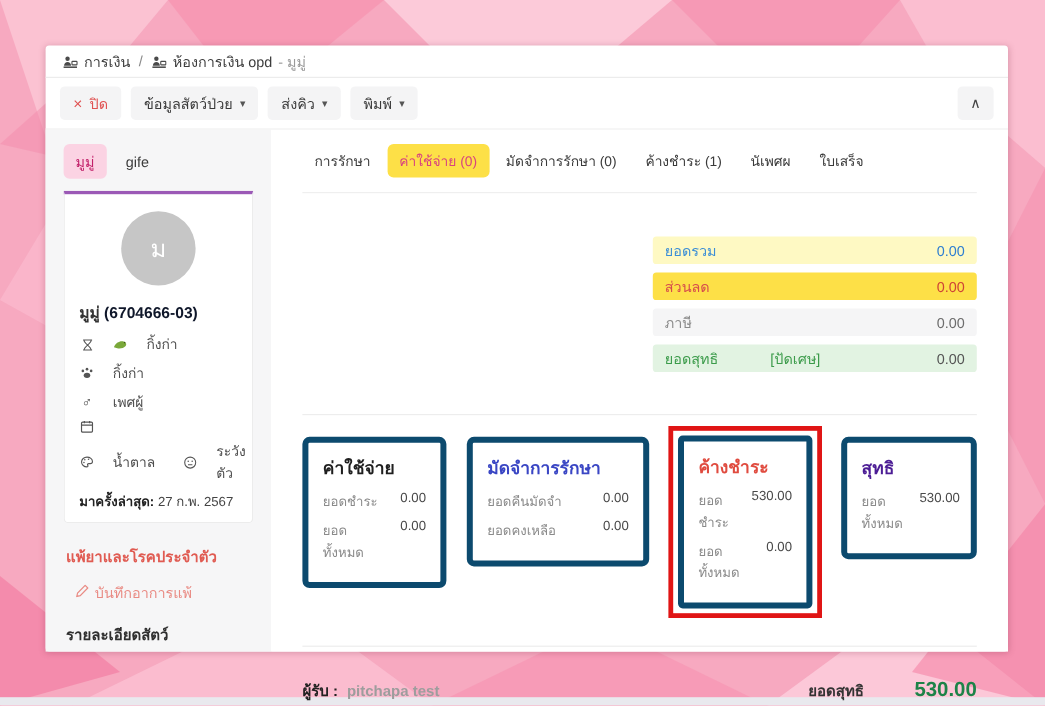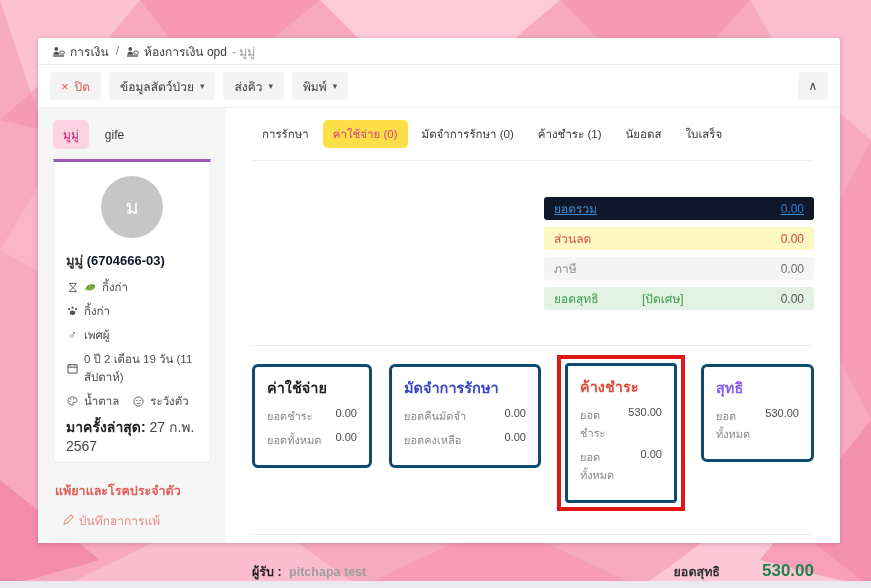--- a/index.html
+++ b/index.html
@@ -40,54 +40,54 @@
   .sidebar { width:213px; background:#f6f6f7; padding:12px 15px; overflow:hidden; }
   .pet-tabs { display:flex; align-items:center; gap:6px; margin-bottom:10px; }
   .pet-tab { font-size:12px; color:#3a3a3a; padding:5px 10px; border-radius:5px; cursor:pointer; }
   .pet-tab.active { background:#fbd3e3; color:#c2206a; }
   .pet-card { background:#fff; border:1px solid #ececec; border-top:3px solid #9b59b6;
     border-radius:0 0 4px 4px; padding:10px 12px 8px; }
   .avatar { width:62px; height:62px; border-radius:50%; background:#c6c6c6; color:#fff;
     font-size:20px; display:flex; align-items:center; justify-content:center; margin:4px auto 12px; }
   .pet-name-row { font-size:13px; font-weight:bold; color:#333; margin-bottom:7px; }
   .pet-name-row .pet-id { color:#0f172a; font-weight:bold; }
-  .info-row { display:flex; align-items:center; gap:5px; font-size:11.5px; color:#4d4d4d; margin-bottom:6px; }
+  .info-row { display:flex; align-items:center; gap:15px; font-size:11.5px; color:#4d4d4d; margin-bottom:6px; }
   .info-row .ic { display:inline-flex; width:13px; justify-content:center; color:#555; flex:none; }
   .male-glyph { font-size:12px; color:#555; }
-  .last-visit { font-size:14px; color:#444; margin-top:2px; }
+  .last-visit { font-size:11px; color:#444; margin-top:2px; }
   .last-visit b { color:#222; }
   .side-heading-red { color:#e05b52; font-size:12.5px; font-weight:bold; margin:18px 2px 10px; }
   .side-link { display:flex; align-items:center; gap:5px; font-size:12px; cursor:pointer; margin:0 10px 6px; }
   .side-link.red { color:#e98b84; }
   .side-heading-dark { color:#2f2f2f; font-size:12.5px; font-weight:bold; margin:16px 2px 10px; }
 
   .main { flex:1; background:#fff; padding:12px 26px 0; display:flex; flex-direction:column; }
   .main-tabs { display:flex; align-items:flex-start; gap:4px; border-bottom:1px solid #efefef; padding-bottom:12px; }
   .mtab { font-size:11.5px; color:#3a3a3a; padding:5px 10px; border-radius:5px; cursor:pointer; white-space:nowrap; }
   .mtab.active { background:#fde047; color:#d8437f; }
 
   .summary-block { margin:36px 0 0 auto; width:270px; }
   .srow { display:flex; justify-content:space-between; align-items:center; height:23px;
     border-radius:3px; padding:0 10px; margin-bottom:7px; font-size:12px; }
-  .srow.blue  { background:#0f172a; color:#3c8ed6;text-decoration:underline; }
+  .srow.blue  { background:#fef9c3; color:#3c8ed6; }
   .srow.blue .sval { color:#2f7fd1; }
-  .srow.red   { background:#fef9c3; color:#d64c4c; }
+  .srow.red   { background:#fde047; color:#d64c4c; }
   .srow.red .sval { color:#cf4436; }
   .srow.gray  { background:#f5f5f6; color:#8b8b8b; }
   .srow.gray .sval { color:#6d6d6d; }
   .srow.green { background:#e2f3e2; color:#3b9b4a; }
   .srow.green .sval { color:#555; }
   .srow .round-link { margin-left:8px; cursor:pointer;padding-left:32px; }
 
   .divider { border-top:1px solid #ededed; margin-top:28px; }
 
   .cards-row { display:flex; align-items:flex-start; gap:17px; margin-top:18px; }
-  .sum-card { border:3px solid #0c4a6e; border-radius:6px; background:#fff; padding:9px 12px 10px; }
+  .sum-card { border:5px solid #0c4a6e; border-radius:6px; background:#fff; padding:9px 12px 10px; }
   .sum-card .ct { font-size:14.5px; font-weight:bold; margin-bottom:8px; white-space:nowrap; }
-  .ct.dark { color:#1f1f1f; } .ct.blue { color:#3a46c4; } .ct.red { color:#e04b3f; } .ct.green { color:#8b5cf6; }
+  .ct.dark { color:#1f1f1f; } .ct.blue { color:#3a46c4; } .ct.red { color:#e04b3f; } .ct.green { color:#4c1d95; }
   .crow { display:flex; justify-content:space-between; gap:14px; font-size:11px; color:#8a8a8a; margin-bottom:6px; }
   .crow .cv { color:#4a4a4a; }
   .c1 { width:120px; } .c2 { width:152px; } .c3 { width:112px; } .c4 { width:113px; }
   .highlight-wrap { border:4px solid #e01515; padding:4px; margin:-9px -1px; }
 
   .footer-row { display:flex; justify-content:space-between; align-items:center; margin-top:26px; }
   .receiver { font-size:12.5px; color:#9d9d9d; font-weight:bold; }
   .receiver b { color:#222; margin-right:4px; }
   .net-group { display:flex; align-items:baseline; gap:42px; }
   .net-label { font-size:12.5px; font-weight:bold; color:#333; }
@@ -215,21 +215,20 @@
         </div>
 
         <div class="info-row">
           <span class="ic">
             <svg width="11" height="11" viewBox="0 0 12 12">
                 <rect x="1" y="2" width="10" height="9" rx="1" fill="none" stroke="#555" stroke-width="1.1"></rect>
                 <path d="M1 4.6h10" stroke="#555" stroke-width="1.1"></path>
                 <path d="M3.6 1v2M8.4 1v2" stroke="#555" stroke-width="1.1"></path>
               </svg>
           </span>
-          <span>0 ปี 2 เดือน 19 วัน (11 สัปดาห์)</span>
         </div>
 
         <div class="info-row">
           <span class="ic">
             <svg width="11" height="10" viewBox="0 0 12 11">
                 <path d="M6 1a5 4.5 0 1 0 0 9c1.2 0 1-1 .6-1.6-.4-.7 0-1.4 1-1.4H9c1.3 0 2-.8 2-2C11 2.8 8.8 1 6 1z" fill="none" stroke="#555" stroke-width="1"></path>
                 <circle cx="4" cy="3.4" r="0.7" fill="#555"></circle>
                 <circle cx="7.4" cy="3" r="0.7" fill="#555"></circle>
                 <circle cx="3.2" cy="6" r="0.7" fill="#555"></circle>
               </svg>
@@ -266,21 +265,21 @@
 
     </div>
 
     <div class="main">
 
       <div class="main-tabs">
         <span class="mtab">การรักษา</span>
         <span class="mtab active">ค่าใช้จ่าย (0)</span>
         <span class="mtab">มัดจำการรักษา (0)</span>
         <span class="mtab">ค้างชำระ (1)</span>
-        <span class="mtab">นัยอดส</span>
+        <span class="mtab">นัเพศผ</span>
         <span class="mtab">ใบเสร็จ</span>
       </div>
 
       <div class="summary-block">
         <div class="srow blue">
           <span>ยอดรวม</span>
           <span class="sval">0.00</span>
         </div>
         <div class="srow red">
           <span>ส่วนลด</span>

